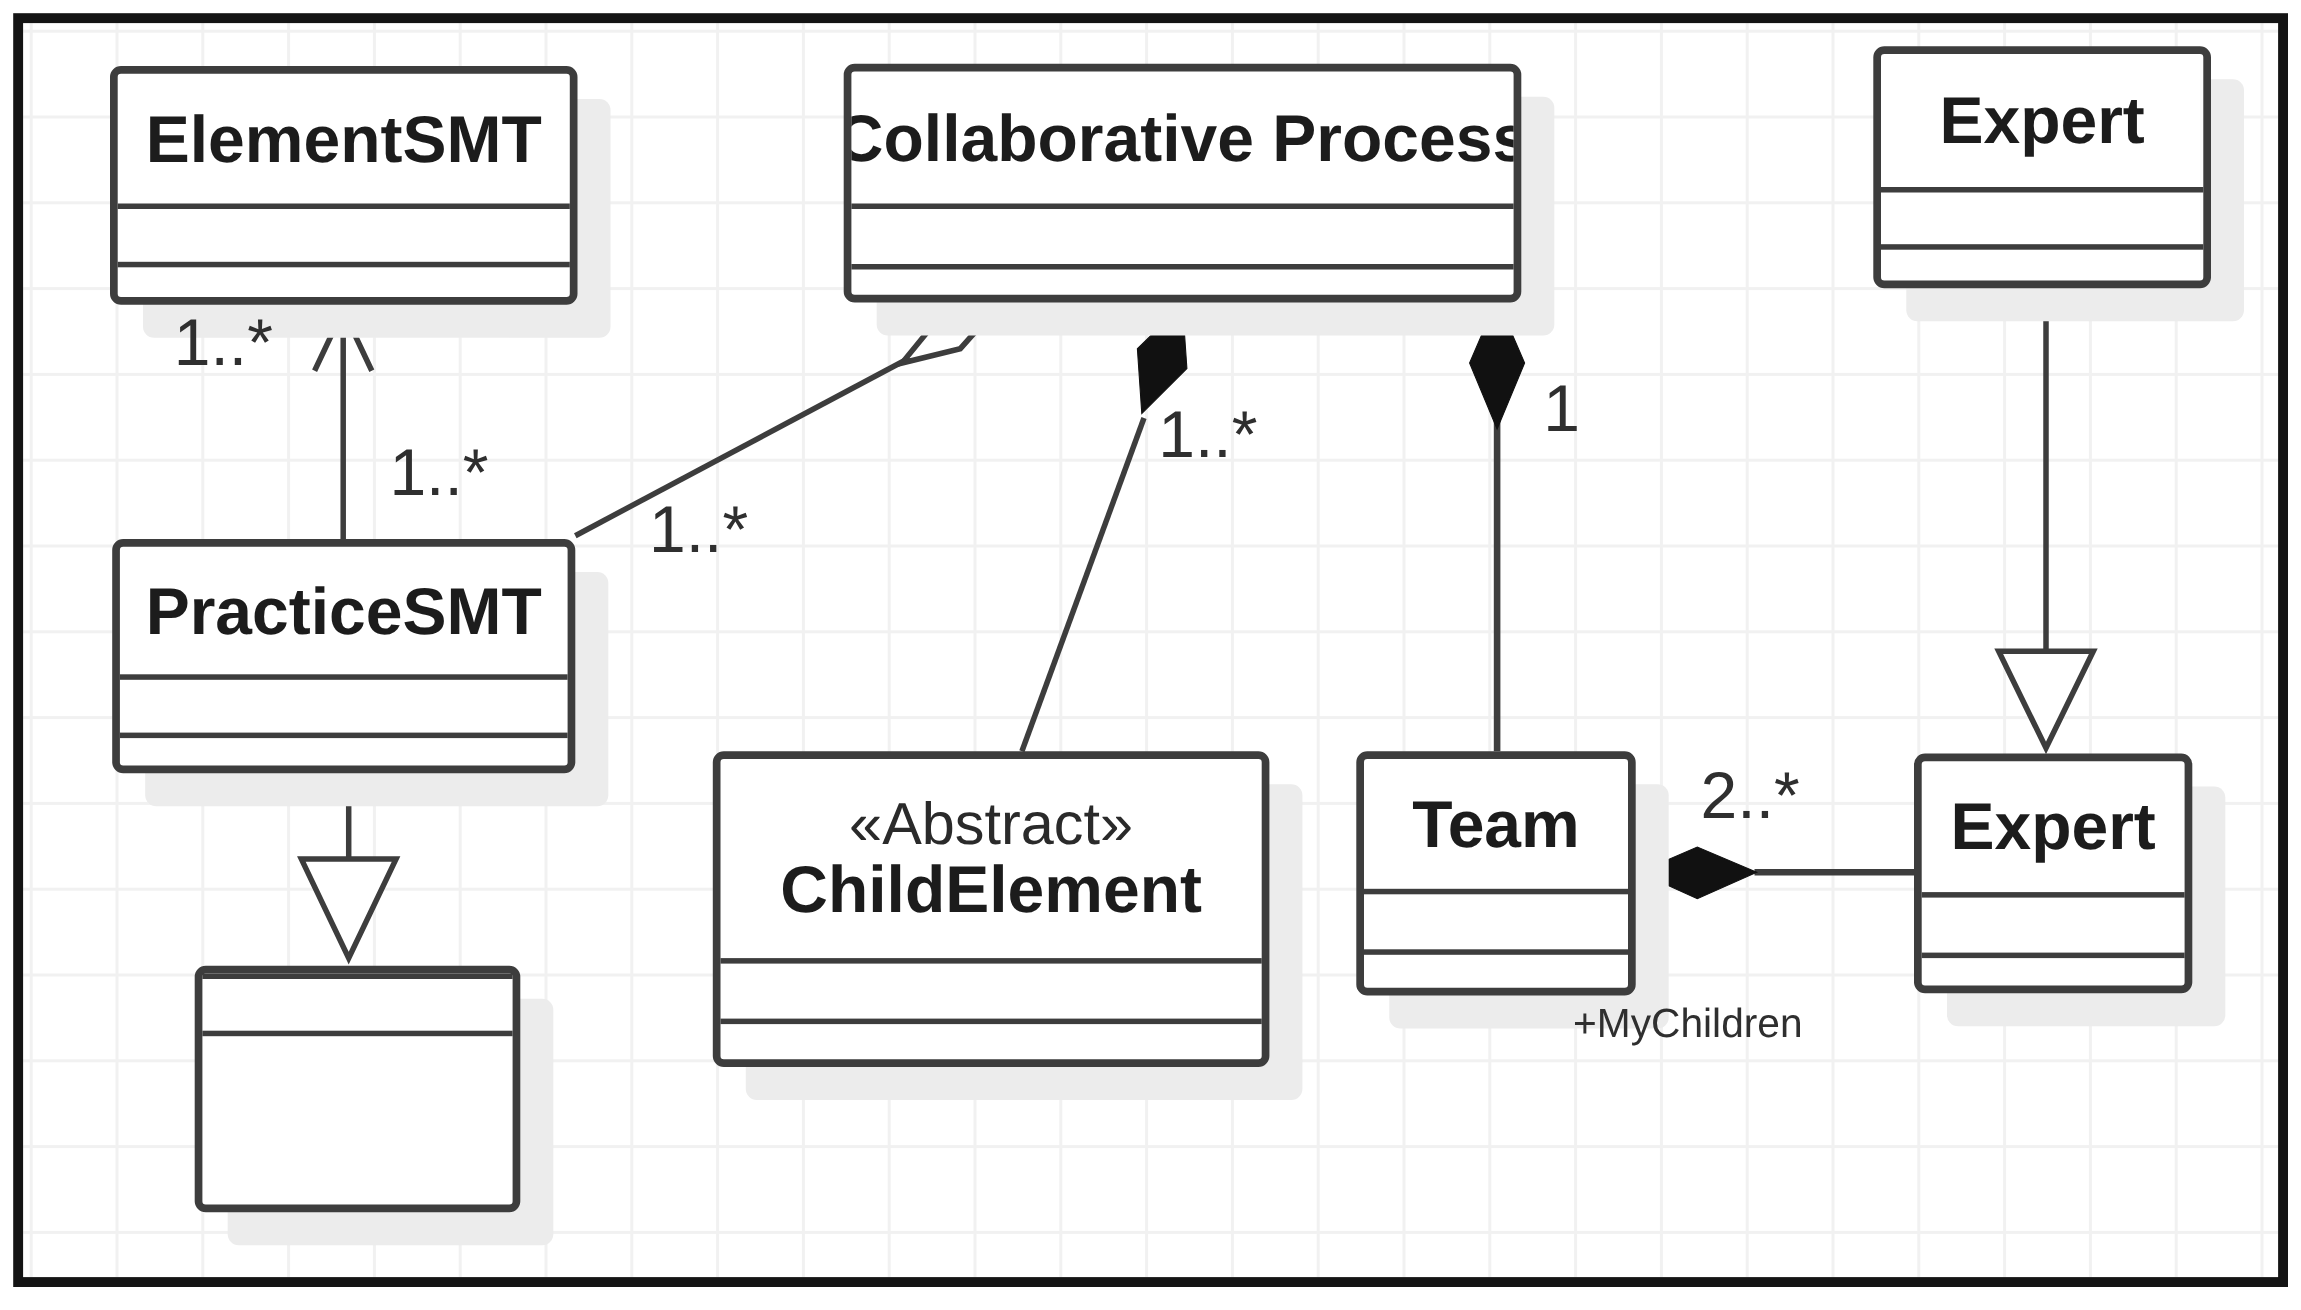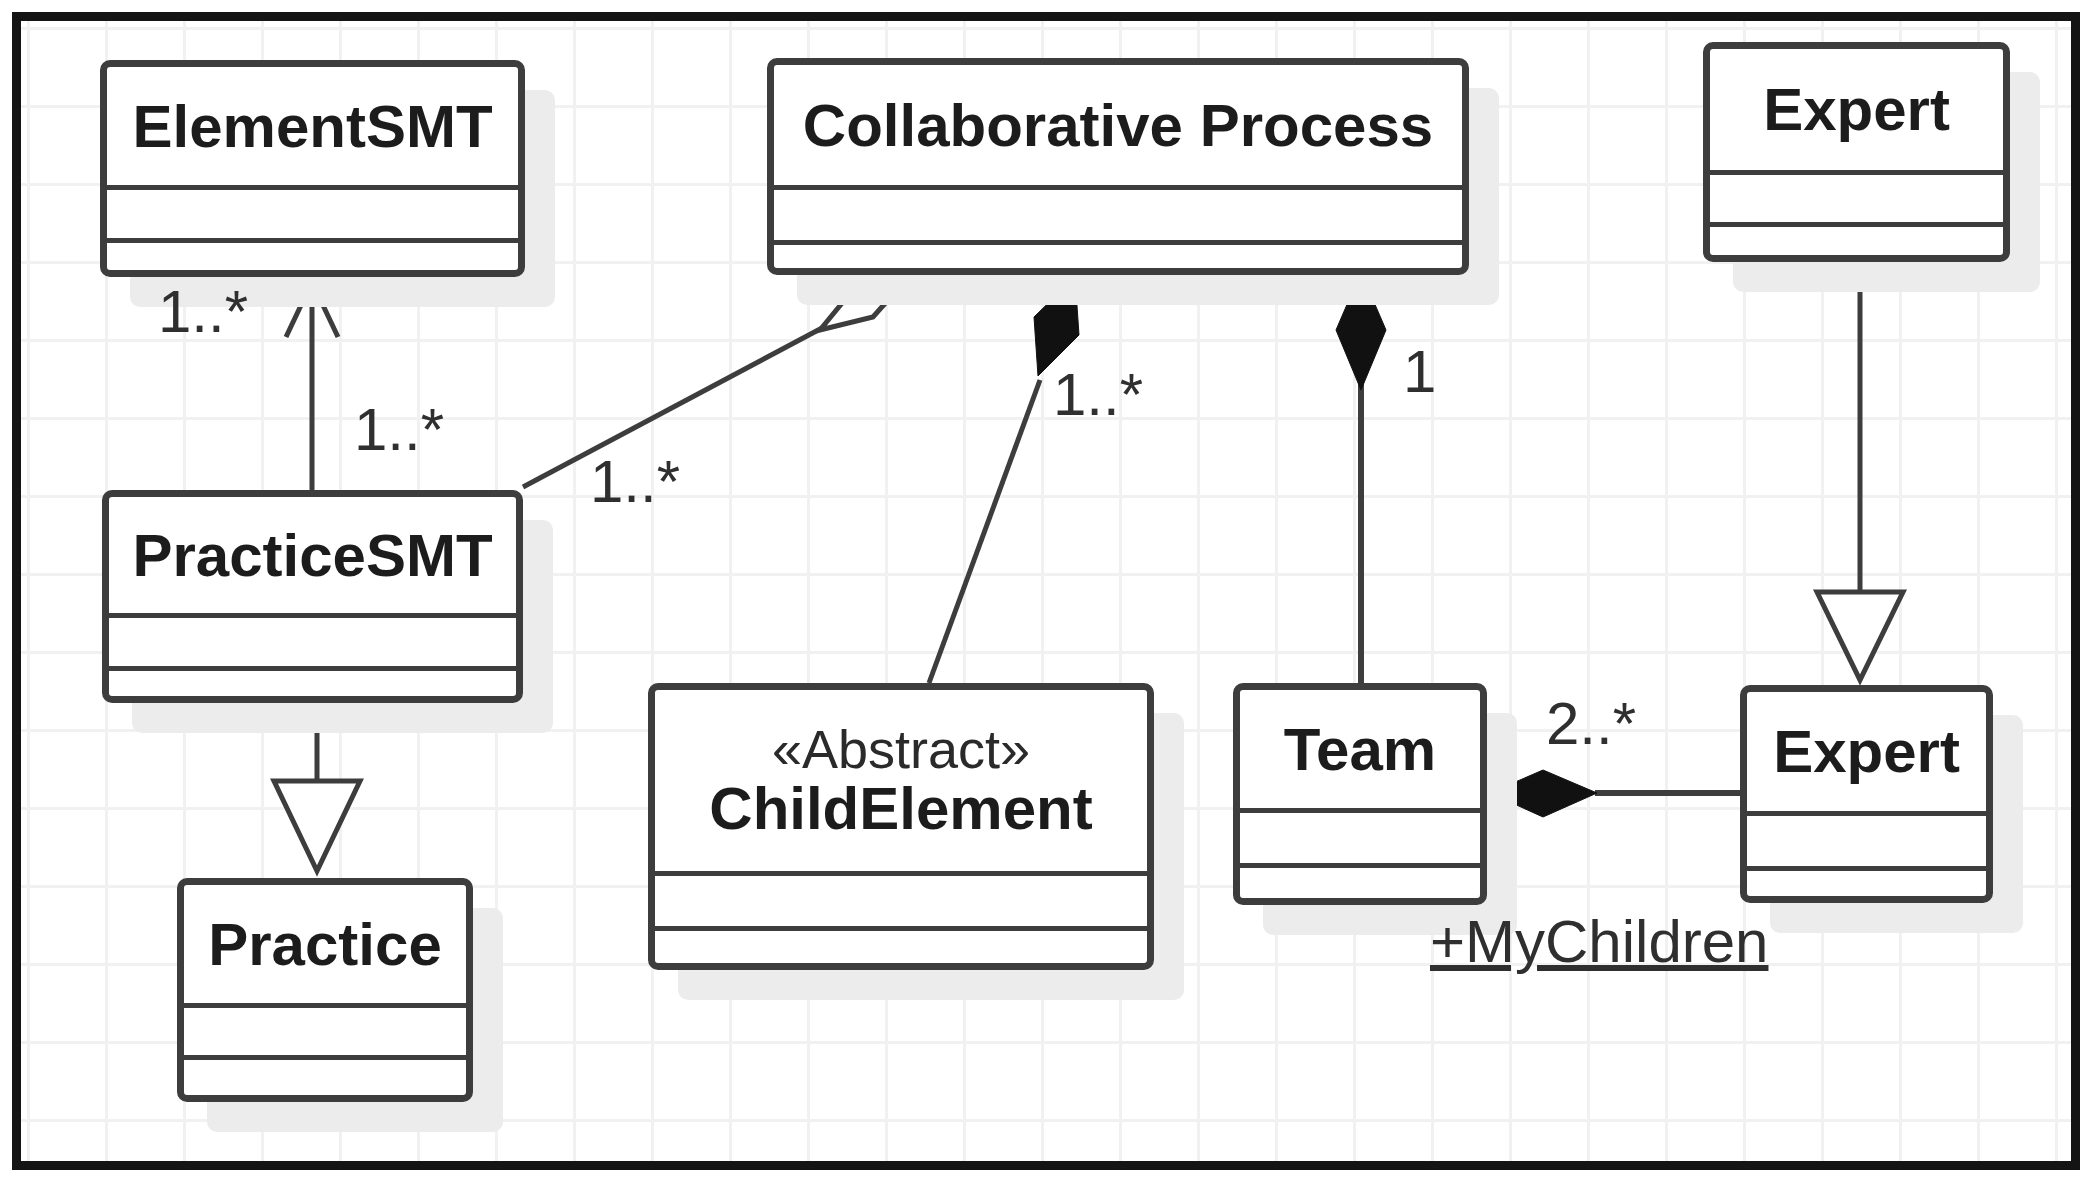--- a/index.html
+++ b/index.html
@@ -73,25 +73,24 @@
   }
   .edge-label {
     position: absolute;
     font-size: 60px;
     color: #2f2f2f;
     line-height: 1;
     white-space: nowrap;
   }
   .role-label {
     position: absolute;
-    font-size: 60px;
+    font-size: 37px;
     color: #2f2f2f;
     line-height: 1;
     white-space: nowrap;
-    text-decoration: underline;
   }
 </style>
 </head>
 <body>
 
 <div id="page-root">
 
   <div id="frame"></div>
 
   <svg id="edges" viewBox="0 0 2092 1191">
@@ -133,21 +132,21 @@
   </svg>
 
   <div class="uml-class" style="left:100px; top:60px; width:425px; height:217px">
     <div class="uml-title" style="flex:0 0 118px">
       <span>ElementSMT</span>
     </div>
     <div class="uml-compartment" style="height:48px"></div>
     <div class="uml-compartment last"></div>
   </div>
 
-  <div class="uml-class" style="left:767px; top:58px; width:702px; height:217px">
+  <div class="uml-class" style="left:767px; top:58px; width:616px; height:217px">
     <div class="uml-title" style="flex:0 0 120px">
       <span>Collaborative Process</span>
     </div>
     <div class="uml-compartment" style="height:50px"></div>
     <div class="uml-compartment last"></div>
   </div>
 
   <div class="uml-class" style="left:1703px; top:42px; width:307px; height:220px">
     <div class="uml-title" style="flex:0 0 121px">
       <span>Expert</span>
@@ -183,23 +182,20 @@
 
   <div class="uml-class" style="left:1740px; top:685px; width:253px; height:218px">
     <div class="uml-title" style="flex:0 0 119px">
       <span>Expert</span>
     </div>
     <div class="uml-compartment" style="height:50px"></div>
     <div class="uml-compartment last"></div>
   </div>
 
   <div class="uml-class" style="left:177px; top:878px; width:296px; height:224px">
-    <div class="uml-title" style="flex:0 0 118px">
-      <span>Practice</span>
-    </div>
     <div class="uml-compartment" style="height:47px"></div>
     <div class="uml-compartment last"></div>
   </div>
 
   <div class="edge-label" style="left:158px; top:282px">1..*</div>
 
   <div class="edge-label" style="left:354px; top:400px">1..*</div>
 
   <div class="edge-label" style="left:590px; top:452px">1..*</div>
 

